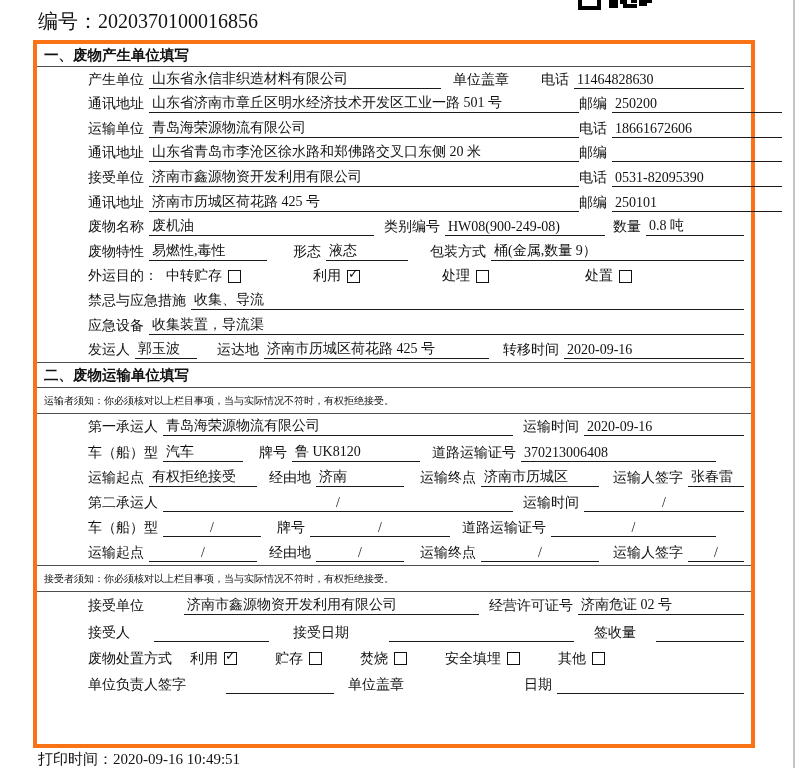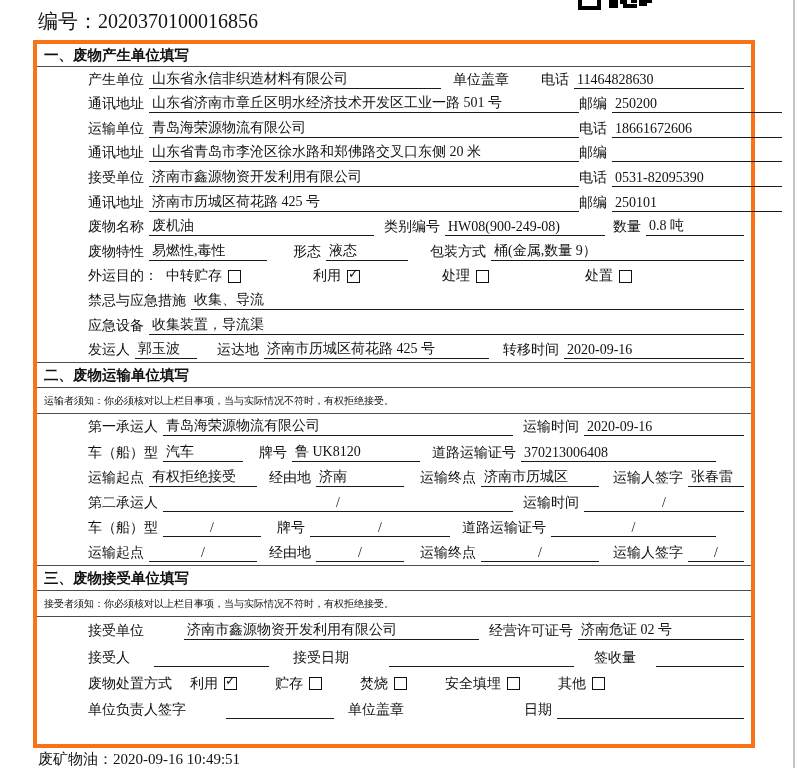--- a/index.html
+++ b/index.html
@@ -217,21 +217,20 @@
         <span class="lbl ml12">经由地</span>
         <span class="u ctr" style="width:88px">/</span>
         <span class="lbl ml16">运输终点</span>
         <span class="u ctr" style="width:118px">/</span>
         <span class="lbl ml14">运输人签字</span>
         <span class="u grow ctr">/</span>
       </div>
     </div>
 
     <div class="sec">
-      <div class="sec-head sech-b">三、废物接受单位填写</div>
       <div class="notice">接受者须知：你必须核对以上栏目事项，当与实际情况不符时，有权拒绝接受。</div>
 
       <div class="row rh3">
         <span class="lbl">接受单位</span>
         <span class="u ml40" style="width:295px">济南市鑫源物资开发利用有限公司</span>
         <span class="lbl ml10">经营许可证号</span>
         <span class="u grow">济南危证 02 号</span>
       </div>
 
       <div class="row rh3">
@@ -271,16 +270,16 @@
         <span class="lbl">单位负责人签字</span>
         <span class="u ml40" style="width:108px"></span>
         <span class="lbl ml14">单位盖章</span>
         <span class="lbl ml120">日期</span>
         <span class="u grow"></span>
       </div>
     </div>
 
   </div>
 
-  <div class="print-line"><span>废矿物油：</span><span>2020-09-16 10:49:51</span></div>
+  <div class="print-line"><span>打印时间：</span><span>2020-09-16 10:49:51</span></div>
 
   <div class="scan-edge"></div>
 </div>
 
 </body></html>

